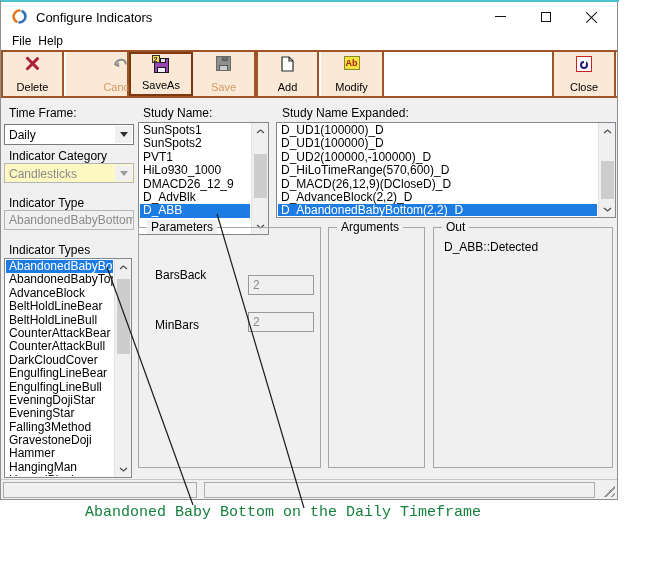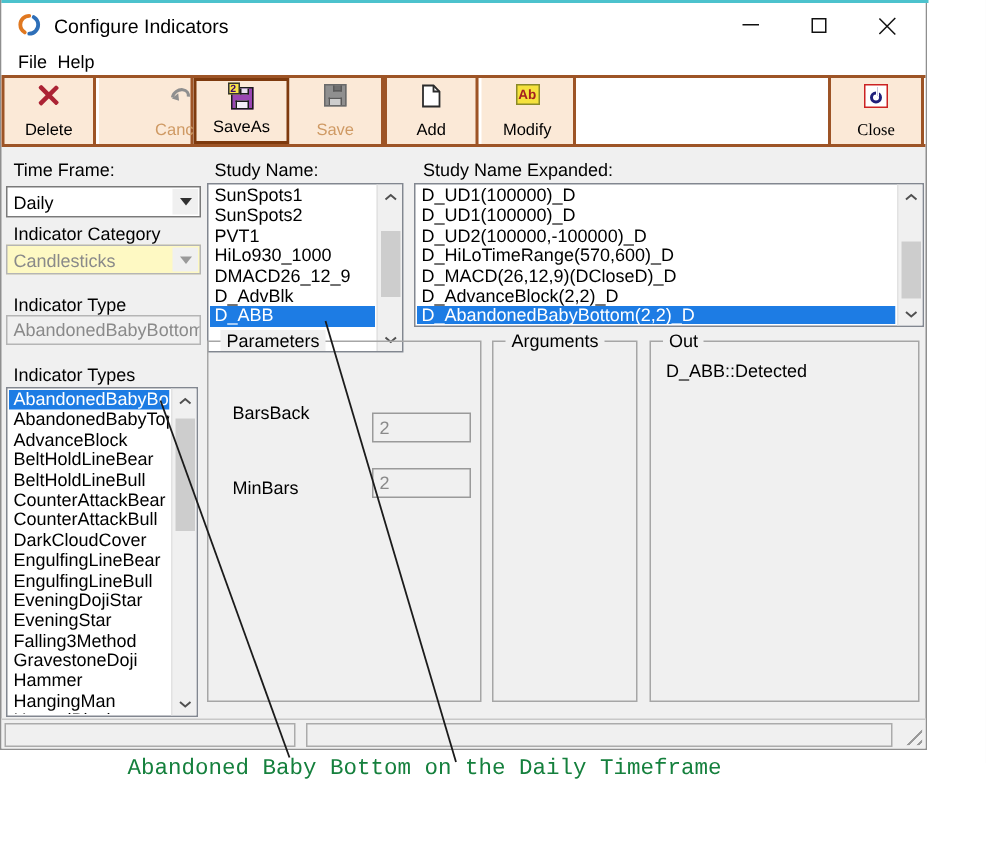--- a/index.html
+++ b/index.html
@@ -30,21 +30,21 @@
   .toolbar { position:absolute; left:0; top:50px; width:616px; height:48px; background:#fff;
              border-top:2px solid #9d5426; border-bottom:2px solid #9d5426; }
   .tbtn { position:absolute; top:0; height:44px; width:63px; background:#fbe9d7;
           border-right:2px solid #9d5426; display:flex; flex-direction:column; align-items:center;
           justify-content:space-between; padding:4px 0 3px 0; }
   .tbtn .lbl { font-size:11px; color:#000; line-height:11px; }
   .tbtn.disabled .lbl { color:#cf9a64; }
   .tb-delete { left:0; border-left:2px solid #9d5426; }
   .tb-cancel { left:65px;padding-left:48px; } .tb-saveas { left:128px; border:2px solid #7e3a0e; width:64px; }
   .tb-save { left:192px; } .tb-add { left:255px; border-left:2px solid #9d5426; } .tb-modify { left:320px; }
-  .tb-close { left:551px; width:64px; border-left:2px solid #9d5426; border-right:2px solid #9d5426;font-family:Liberation Serif, serif; }
+  .tb-close { left:551px; width:64px; border-left:2px solid #9d5426; border-right:2px solid #9d5426; }
 
   .icon-x { position:relative; width:15px; height:15px; }
   .icon-x::before,.icon-x::after { content:""; position:absolute; left:6.3px; top:-1px; width:2.6px; height:17px; background:#ab2334; border-radius:1px; }
   .icon-x::before { transform:rotate(45deg); } .icon-x::after { transform:rotate(-45deg); }
 
   .icon-floppy { position:relative; width:15px; height:15px; background:#9a46b4; border:1px solid #1a1a1a; }
   .icon-floppy .shutter { position:absolute; right:2px; top:0; width:6px; height:4px; background:#e8dff0; border:1px solid #1a1a1a; border-top:none; }
   .icon-floppy .label { position:absolute; left:2px; bottom:0; width:9px; height:5px; background:#f3eef7; border:1px solid #1a1a1a; border-bottom:none; }
   .icon-floppy .badge { position:absolute; left:-3px; top:-4px; width:8px; height:8px; background:#f7e34a; border:1px solid #333;
                         font-size:7px; line-height:7px; text-align:center; color:#3a0a6e; font-weight:bold; }

